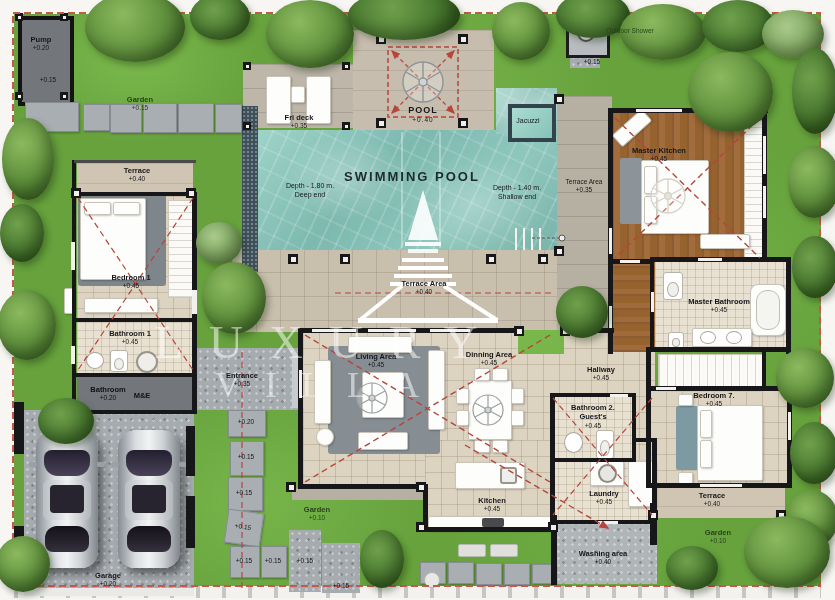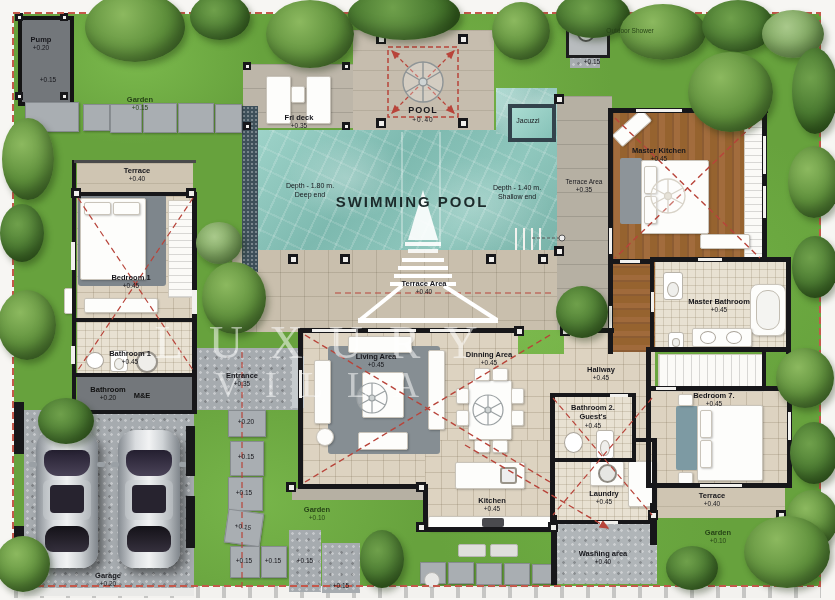--- a/index.html
+++ b/index.html
@@ -77,21 +77,21 @@
   .car .sr{position:absolute;left:14px;right:14px;top:55px;height:28px;border-radius:4px;background:#27232f;}
   .car .rw{position:absolute;left:9px;right:9px;top:96px;height:26px;border-radius:12px 12px 8px 8px;
       background:linear-gradient(#141218,#35303d);}
   .car .m1,.car .m2{position:absolute;top:32px;width:8px;height:5px;background:#9aa0a5;border-radius:2px;}
   .car .m1{left:-7px;}.car .m2{right:-7px;}
   .lbl{position:absolute;transform:translate(-50%,-50%);text-align:center;z-index:40;
       font-weight:700;font-size:7.5px;line-height:1.25;color:#17171c;white-space:nowrap;}
   .lbl span{display:block;}
   .lbl .ev{font-weight:400;font-size:6.5px;}
   .lbl.thin{font-weight:400;font-size:7px;}
-  .lbl.big{font-size:15px;letter-spacing:2px;color:#1c2b2b;margin-top:25px;}
+  .lbl.big{font-size:13px;letter-spacing:2px;color:#1c2b2b;}
   .lbl.green{color:#274417;}
   #watermark{position:absolute;left:64px;top:318px;width:530px;z-index:38;text-align:center;
       color:rgba(255,255,255,.52);font-family:"Liberation Serif",serif;pointer-events:none;}
   #watermark .l1{font-size:54px;letter-spacing:14px;line-height:1.02;}
   #watermark .l2{font-size:47px;letter-spacing:26px;line-height:1.05;}
   #watermark .l3{font-size:36px;letter-spacing:24px;line-height:1.05;}
   #fence{position:absolute;left:14px;top:586px;width:807px;height:12px;z-index:2;
       background:repeating-linear-gradient(90deg,#c6c6c4 0 4px, #f3f2ef 4px 26px);}
   svg.decor{position:absolute;left:0;top:0;z-index:22;pointer-events:none;}
 </style>
@@ -526,21 +526,21 @@
       <span class="ev">+0.45</span>
   </div>
   <div class="lbl" style="left:137px;top:175px;">
     <span>Terrace</span>
       <span class="ev">+0.40</span>
   </div>
   <div class="lbl" style="left:131px;top:282px;">
     <span>Bedroom 1</span>
       <span class="ev">+0.45</span>
   </div>
-  <div class="lbl" style="left:130px;top:358px;">
+  <div class="lbl" style="left:130px;top:338px;">
     <span>Bathroom 1</span>
       <span class="ev">+0.45</span>
   </div>
   <div class="lbl" style="left:108px;top:394px;color:#111;">
     <span>Bathroom</span>
       <span class="ev">+0.20</span>
   </div>
   <div class="lbl" style="left:142px;top:396px;color:#111;">
     <span>M&amp;E</span>
   </div>

